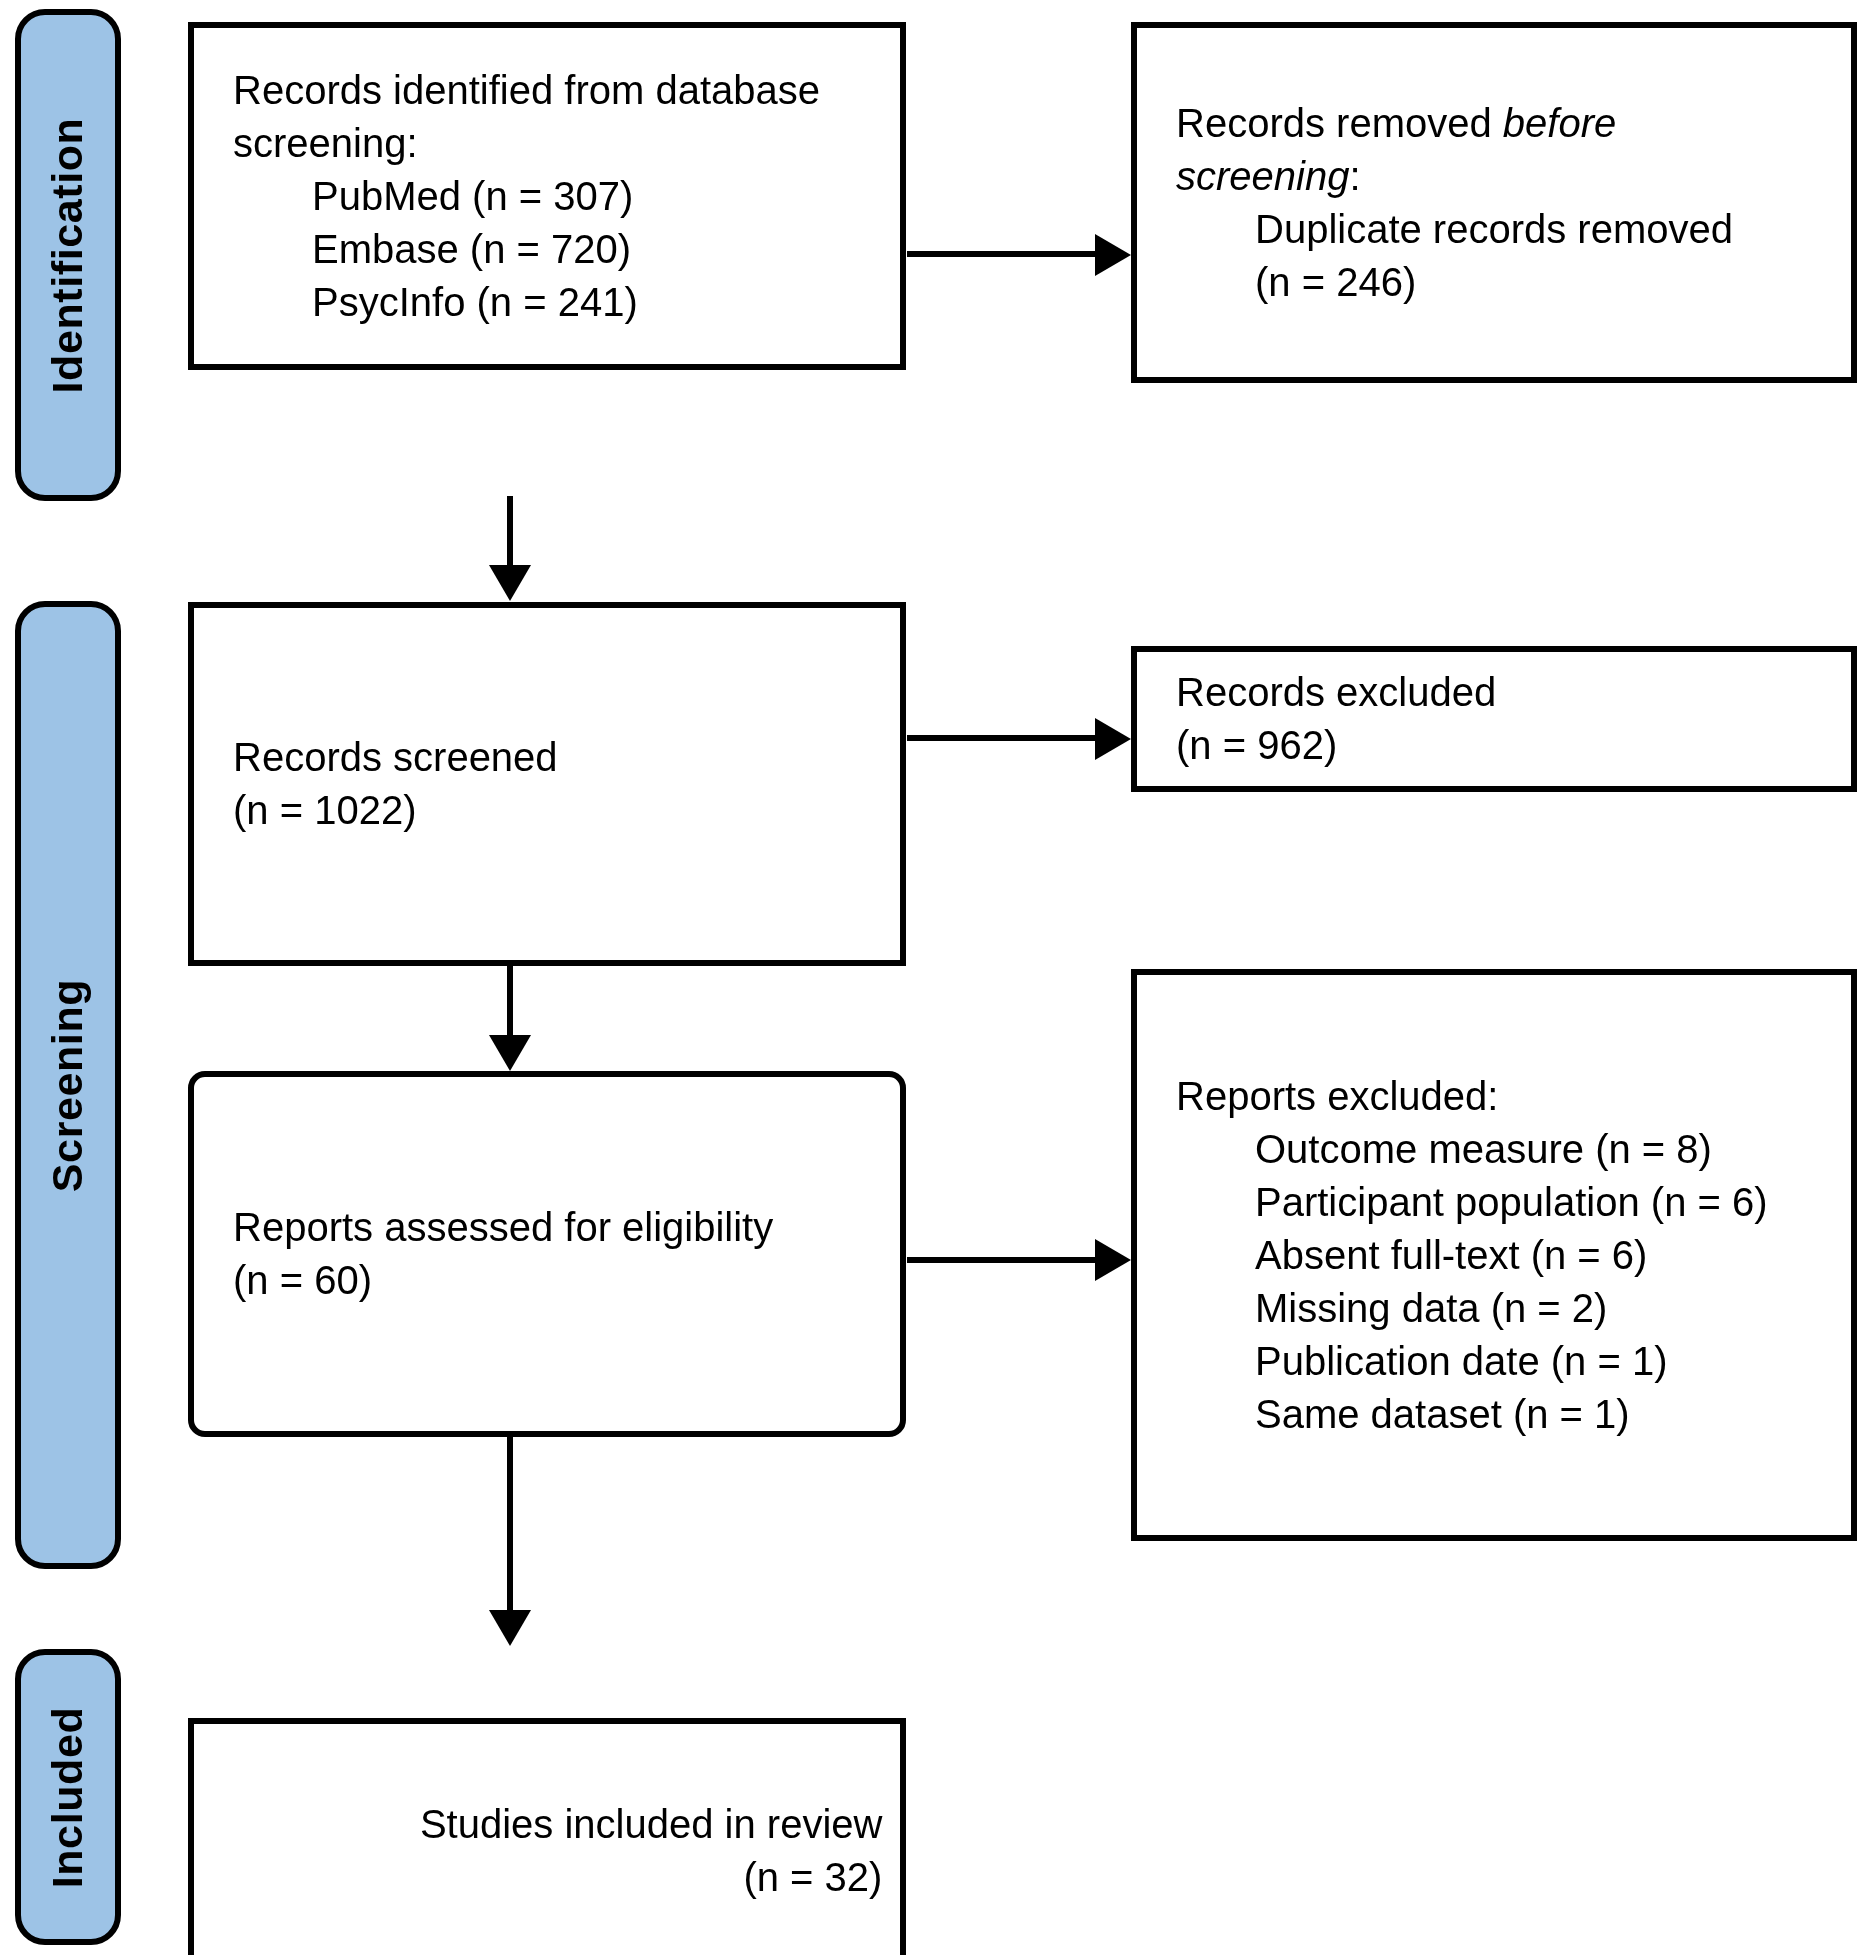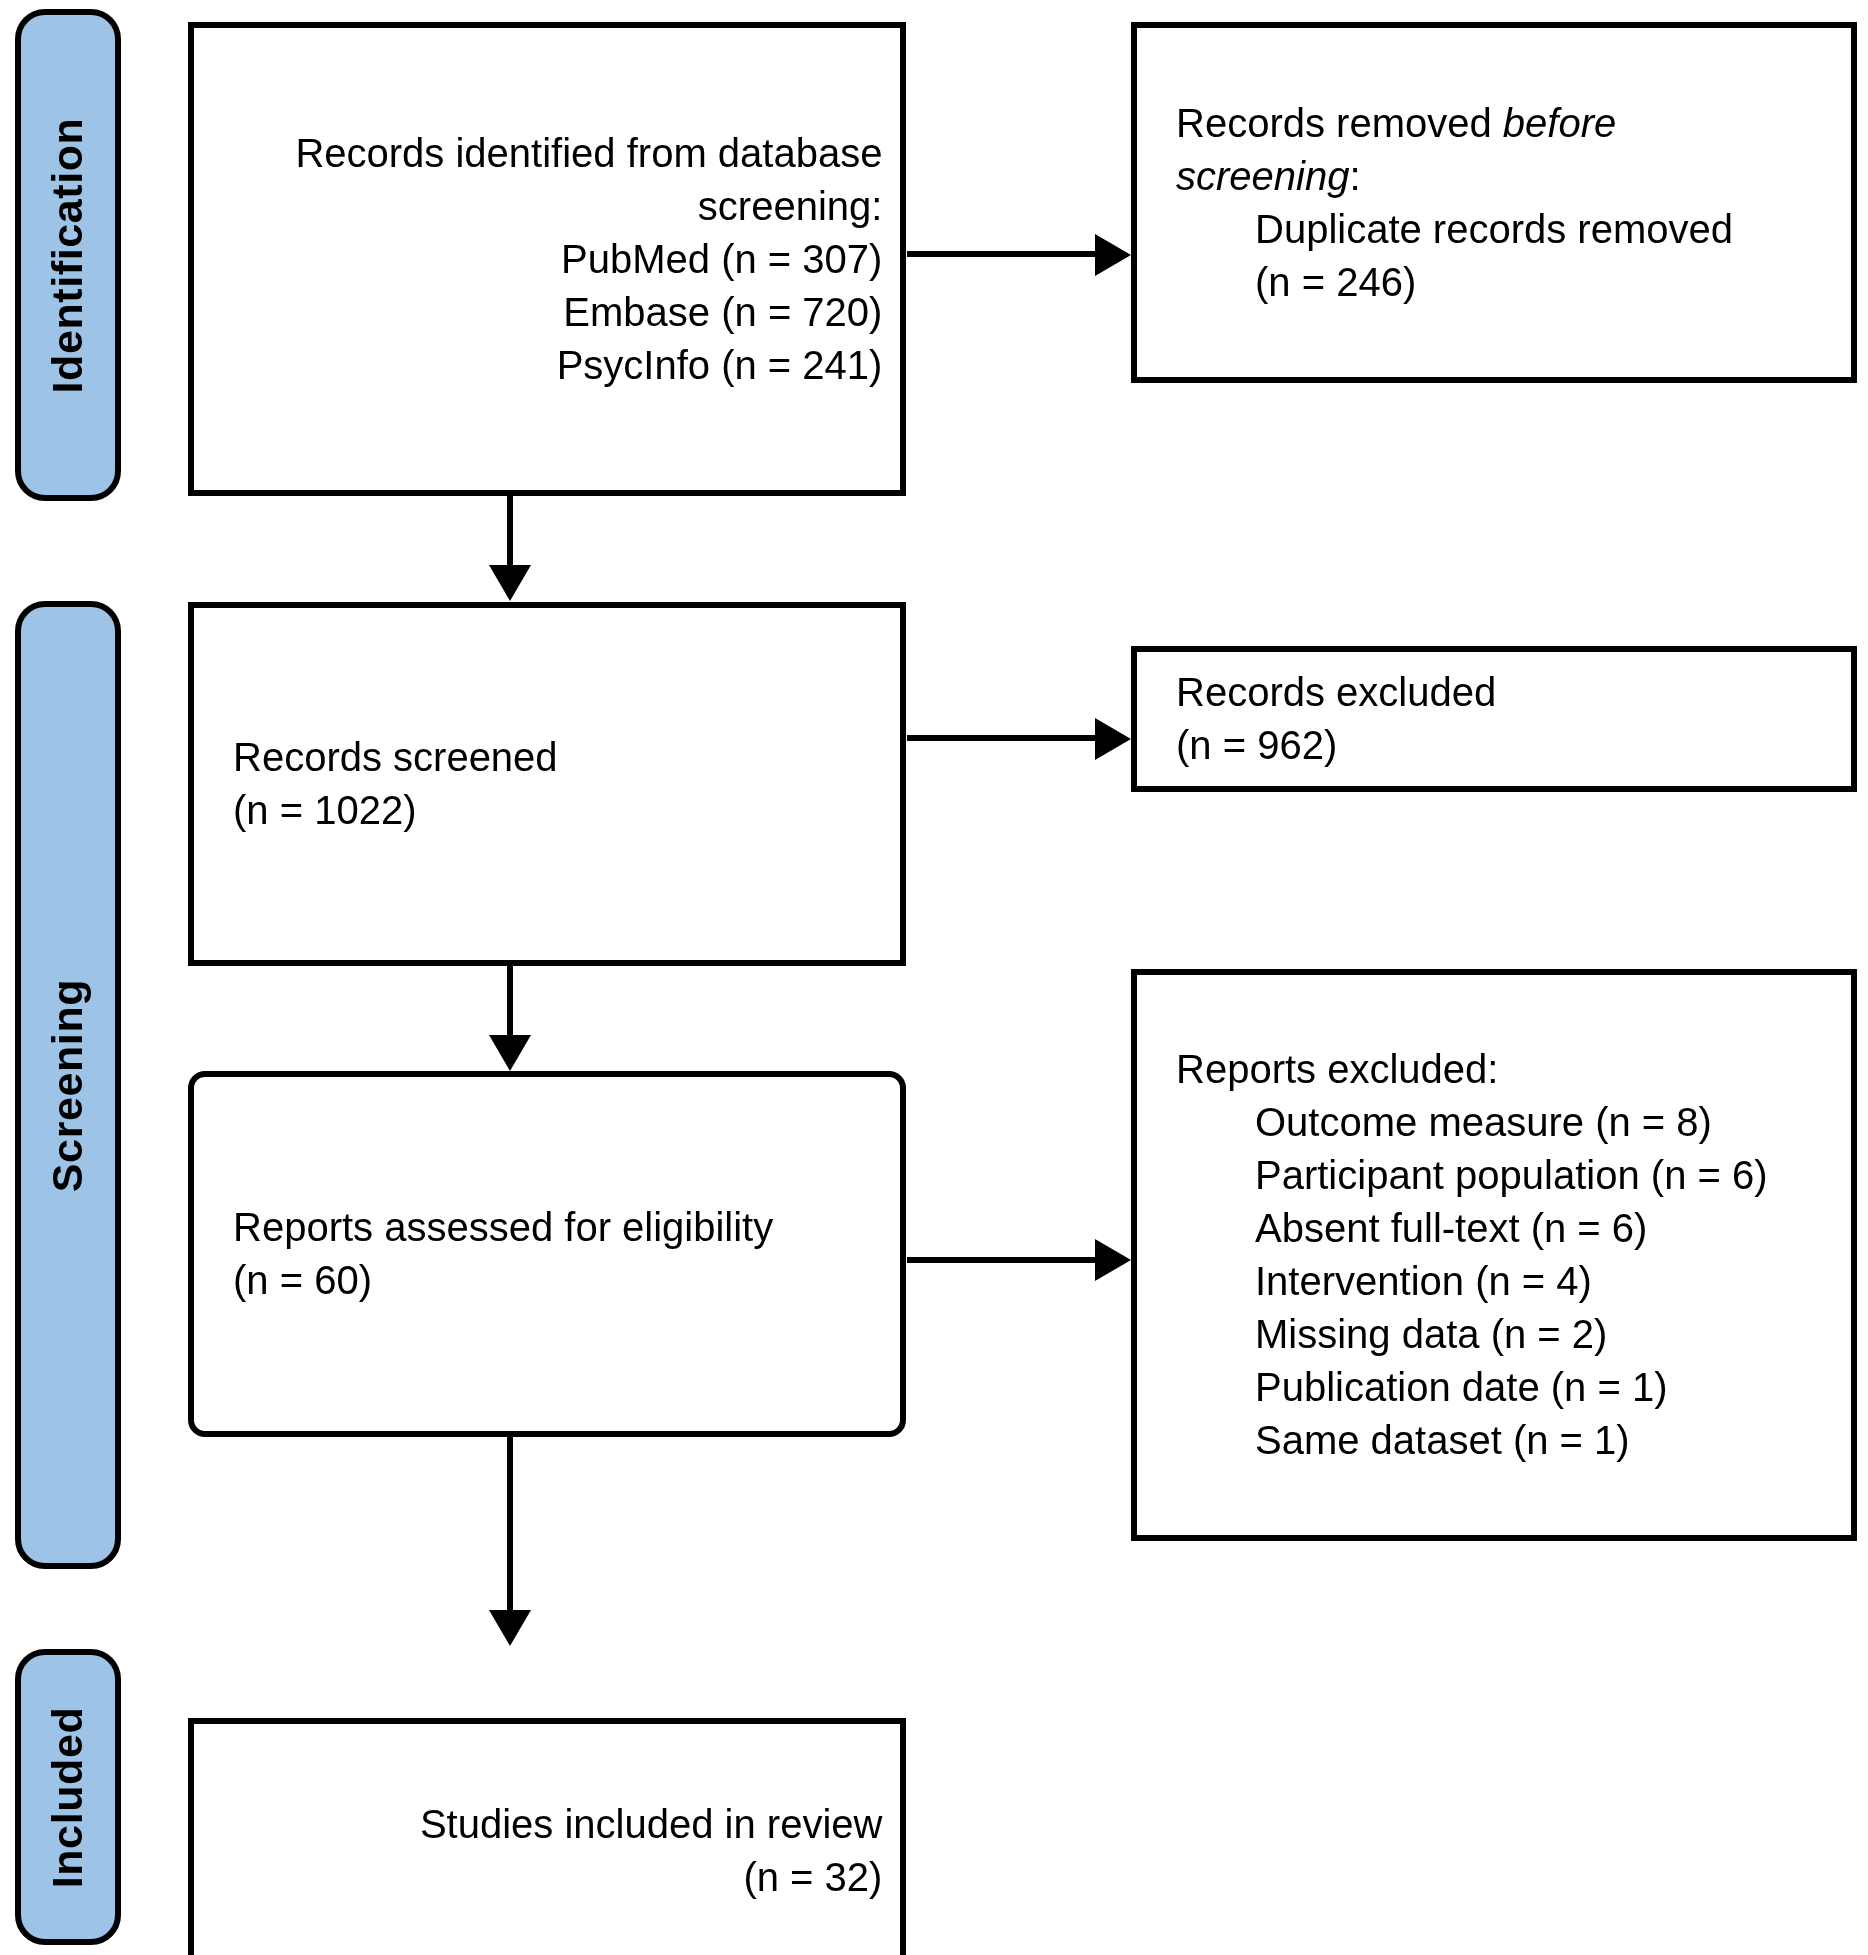--- a/index.html
+++ b/index.html
@@ -53,21 +53,21 @@
     line-height: 53px;
     color: #000000;
   }
   .flow-box .line { white-space: nowrap; }
   .flow-box .indent { padding-left: 79px; white-space: nowrap; }
   .italic { font-style: italic; }
 
   .col1 { left: 188px; width: 718px; }
   .col2 { left: 1131px; width: 726px; }
 
-  #box-identified { top: 22px;  height: 474px; text-align: right; }
+  #box-identified { top: 22px;  height: 348px; }
   #box-removed    { top: 22px;  height: 361px; }
   #box-screened   { top: 602px; height: 364px; }
   #box-excluded   { top: 646px; height: 146px; }
   #box-assessed   { top: 1071px; height: 366px; border-radius: 17px; }
   #box-reports-excluded { top: 969px; height: 572px; }
   #box-included   { top: 1718px; height: 265px; align-items: flex-end; }
 
   
   .h-line, .v-line { position: absolute; background: #000000; }
   .h-line { height: 6.3px; }
@@ -128,21 +128,20 @@
   <div id="box-assessed" class="flow-box col1">
     <div class="line">Reports assessed for eligibility</div>
     <div class="line">(n = 60)</div>
   </div>
 
   <div id="box-reports-excluded" class="flow-box col2">
     <div class="line">Reports excluded:</div>
     <div class="indent">Outcome measure (n = 8)</div>
     <div class="indent">Participant population (n = 6)</div>
     <div class="indent">Absent full-text (n = 6)</div>
-    <div class="indent">Intervention (n = 4)</div>
     <div class="indent">Missing data (n = 2)</div>
     <div class="indent">Publication date (n = 1)</div>
     <div class="indent">Same dataset (n = 1)</div>
   </div>
 
   <div id="box-included" class="flow-box col1">
     <div class="line">Studies included in review</div>
     <div class="line">(n = 32)</div>
   </div>
 

